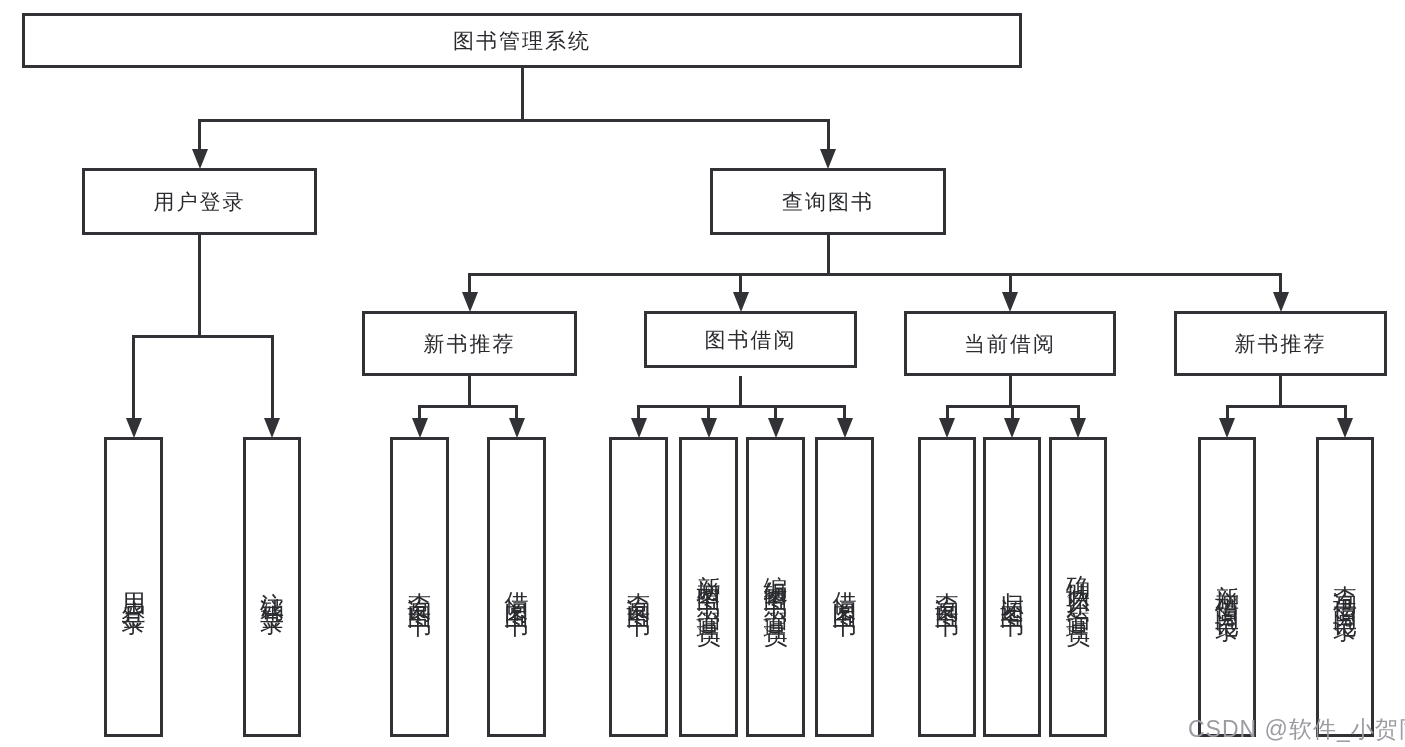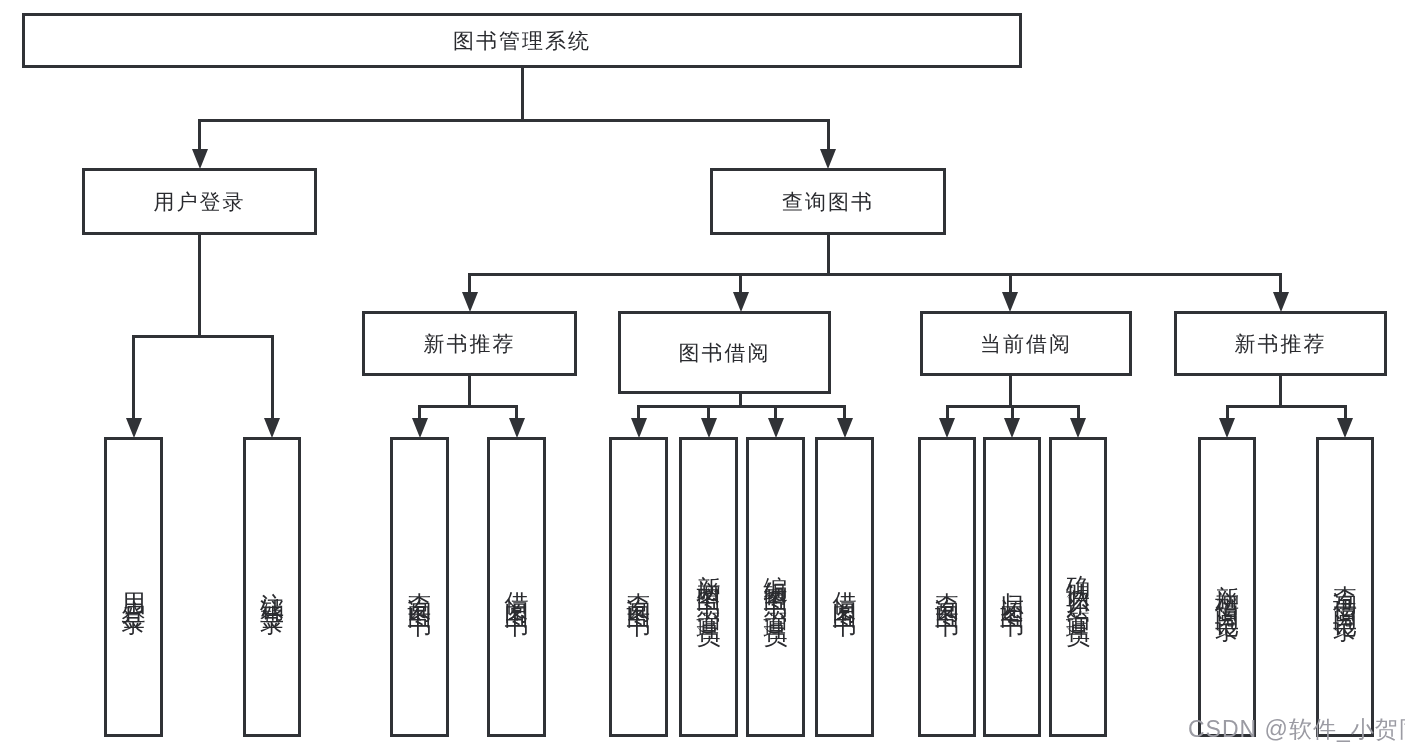--- a/index.html
+++ b/index.html
@@ -114,22 +114,22 @@
       <div class="line" style="left: 1225.5px; top: 405px; width: 3px; height: 17px; background: rgb(48, 50, 54);"></div>
       <div class="arrowhead" style="left: 1219px; top: 418px; border-top-color: rgb(48, 50, 54);"></div>
       <div class="line" style="left: 1343.5px; top: 405px; width: 3px; height: 17px; background: rgb(48, 50, 54);"></div>
       <div class="arrowhead" style="left: 1337px; top: 418px; border-top-color: rgb(48, 50, 54);"></div>
     </div>
   <div id="nodes-layer">
       <div class="node" style="left: 22px; top: 13px; width: 1000px; height: 55px; border-color: rgb(48, 50, 54); color: rgb(42, 43, 47);">图书管理系统</div>
       <div class="node" style="left: 82px; top: 168px; width: 235px; height: 67px; border-color: rgb(48, 50, 54); color: rgb(42, 43, 47);">用户登录</div>
       <div class="node" style="left: 710px; top: 168px; width: 236px; height: 67px; border-color: rgb(48, 50, 54); color: rgb(42, 43, 47);">查询图书</div>
       <div class="node" style="left: 362px; top: 311px; width: 215px; height: 65px; border-color: rgb(48, 50, 54); color: rgb(42, 43, 47);">新书推荐</div>
-      <div class="node" style="left: 618px; top: 311px; width: 213px; height: 83px; border-color: rgb(48, 50, 54); color: rgb(42, 43, 47);">图书借阅</div>
-      <div class="node" style="left: 904px; top: 311px; width: 212px; height: 65px; border-color: rgb(48, 50, 54); color: rgb(42, 43, 47); margin-left: 16px;">当前借阅</div>
+      <div class="node" style="left: 644px; top: 311px; width: 213px; height: 57px; border-color: rgb(48, 50, 54); color: rgb(42, 43, 47);">图书借阅</div>
+      <div class="node" style="left: 904px; top: 311px; width: 212px; height: 65px; border-color: rgb(48, 50, 54); color: rgb(42, 43, 47);">当前借阅</div>
       <div class="node" style="left: 1174px; top: 311px; width: 213px; height: 65px; border-color: rgb(48, 50, 54); color: rgb(42, 43, 47);">新书推荐</div>
       <div class="node vertical" style="left: 104px; top: 437px; width: 59px; height: 300px; border-color: rgb(48, 50, 54); color: rgb(42, 43, 47);">用户登录</div>
       <div class="node vertical" style="left: 243px; top: 437px; width: 58px; height: 300px; border-color: rgb(48, 50, 54); color: rgb(42, 43, 47);">注销登录</div>
       <div class="node vertical" style="left: 390px; top: 437px; width: 59px; height: 300px; border-color: rgb(48, 50, 54); color: rgb(42, 43, 47);">查询图书</div>
       <div class="node vertical" style="left: 487px; top: 437px; width: 59px; height: 300px; border-color: rgb(48, 50, 54); color: rgb(42, 43, 47);">借阅图书</div>
       <div class="node vertical" style="left: 609px; top: 437px; width: 59px; height: 300px; border-color: rgb(48, 50, 54); color: rgb(42, 43, 47);">查询图书</div>
       <div class="node vertical" style="left: 679px; top: 437px; width: 59px; height: 300px; border-color: rgb(48, 50, 54); color: rgb(42, 43, 47);">新增图书（管理员）</div>
       <div class="node vertical" style="left: 746px; top: 437px; width: 59px; height: 300px; border-color: rgb(48, 50, 54); color: rgb(42, 43, 47);">编辑图书（管理员）</div>
       <div class="node vertical" style="left: 815px; top: 437px; width: 59px; height: 300px; border-color: rgb(48, 50, 54); color: rgb(42, 43, 47);">借阅图书</div>
       <div class="node vertical" style="left: 918px; top: 437px; width: 58px; height: 300px; border-color: rgb(48, 50, 54); color: rgb(42, 43, 47);">查询图书</div>

